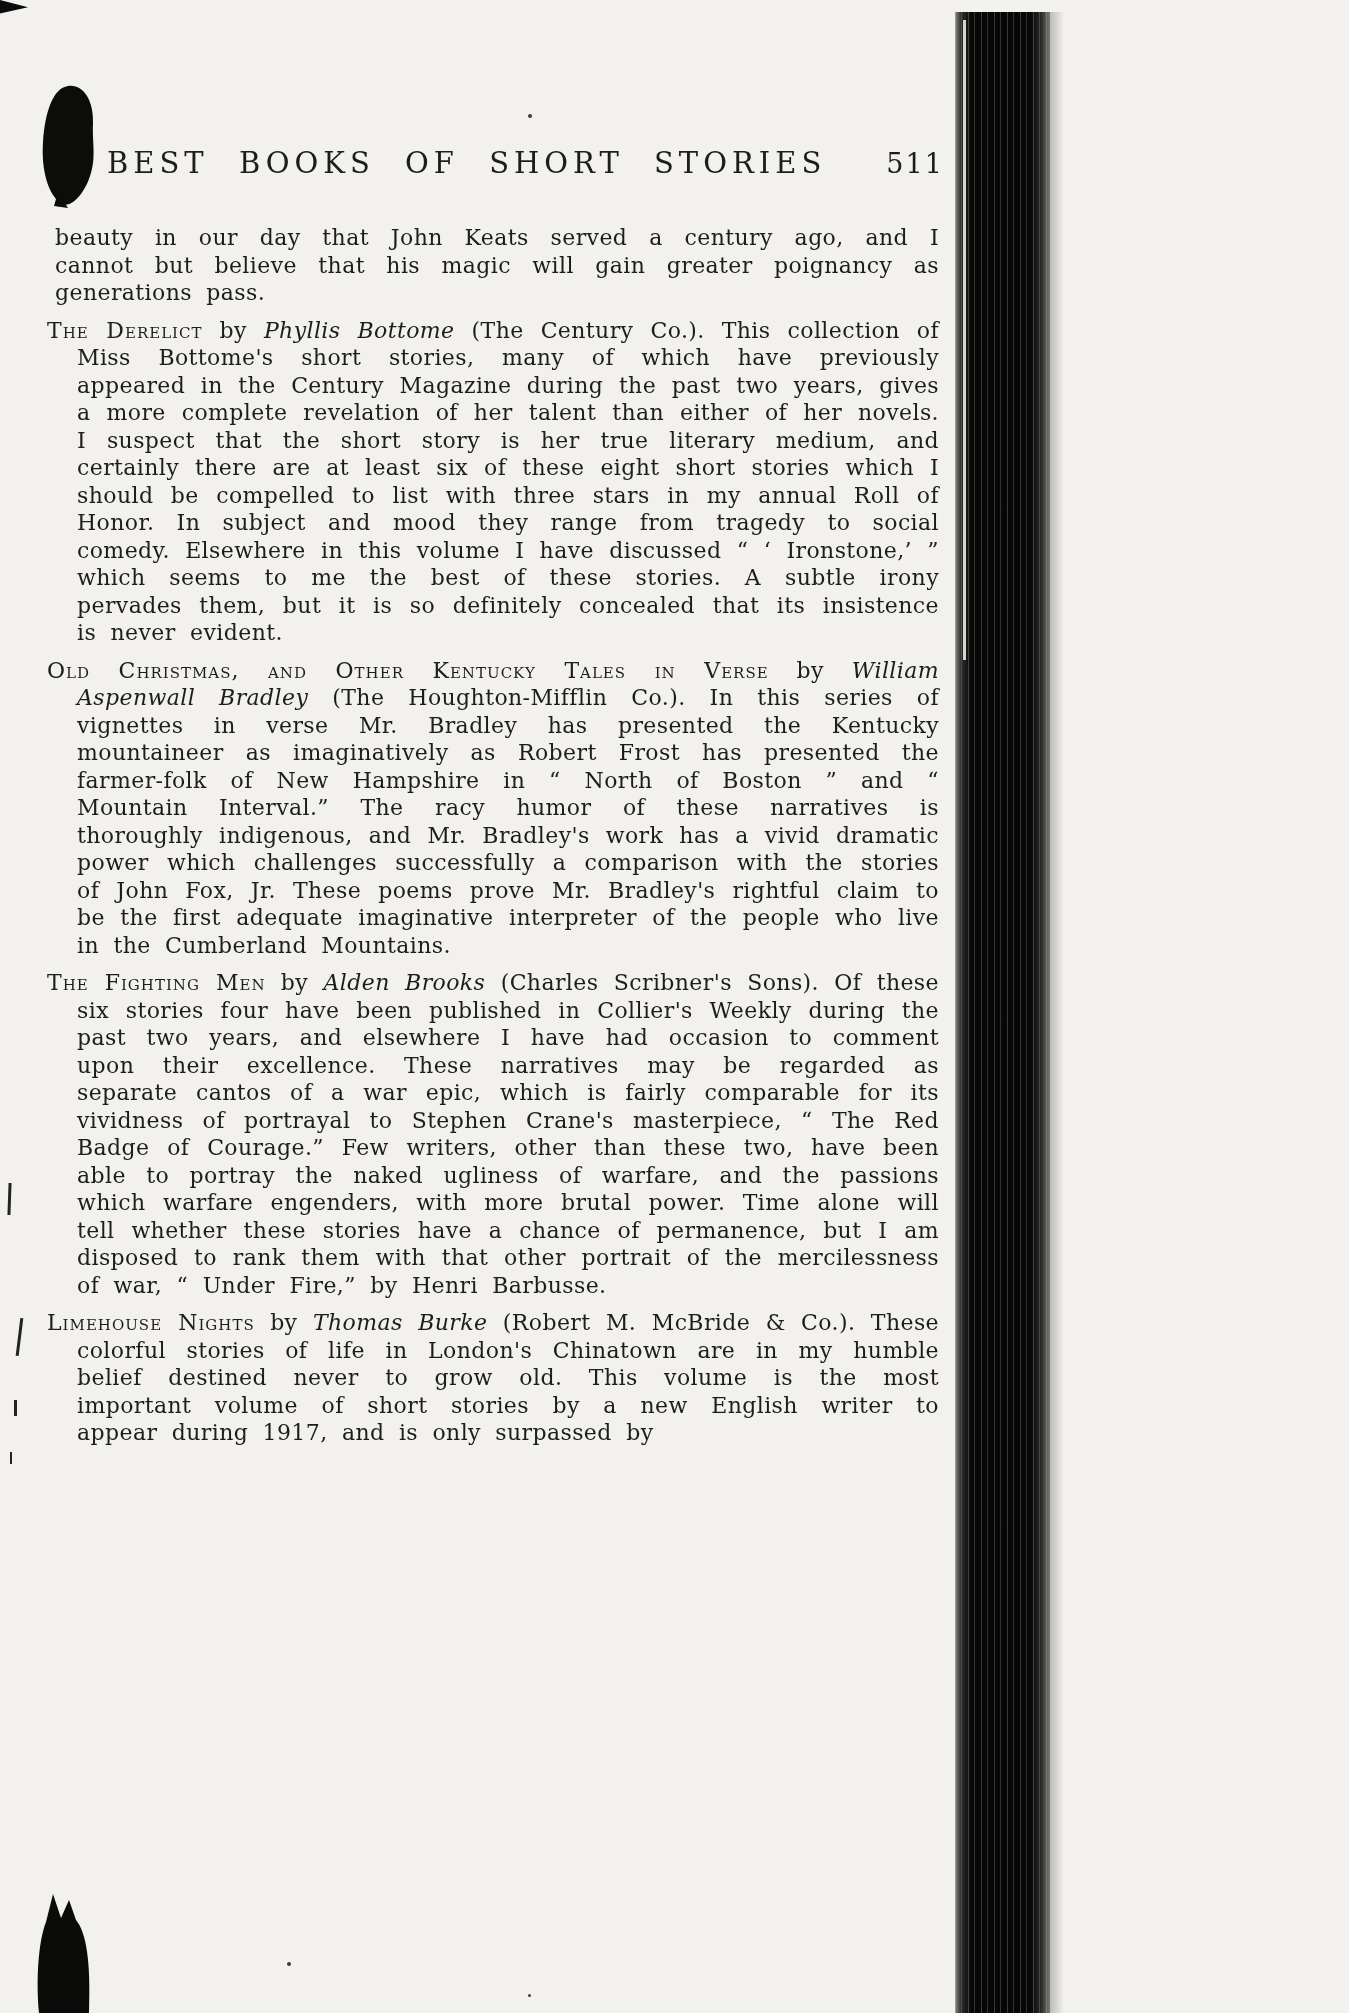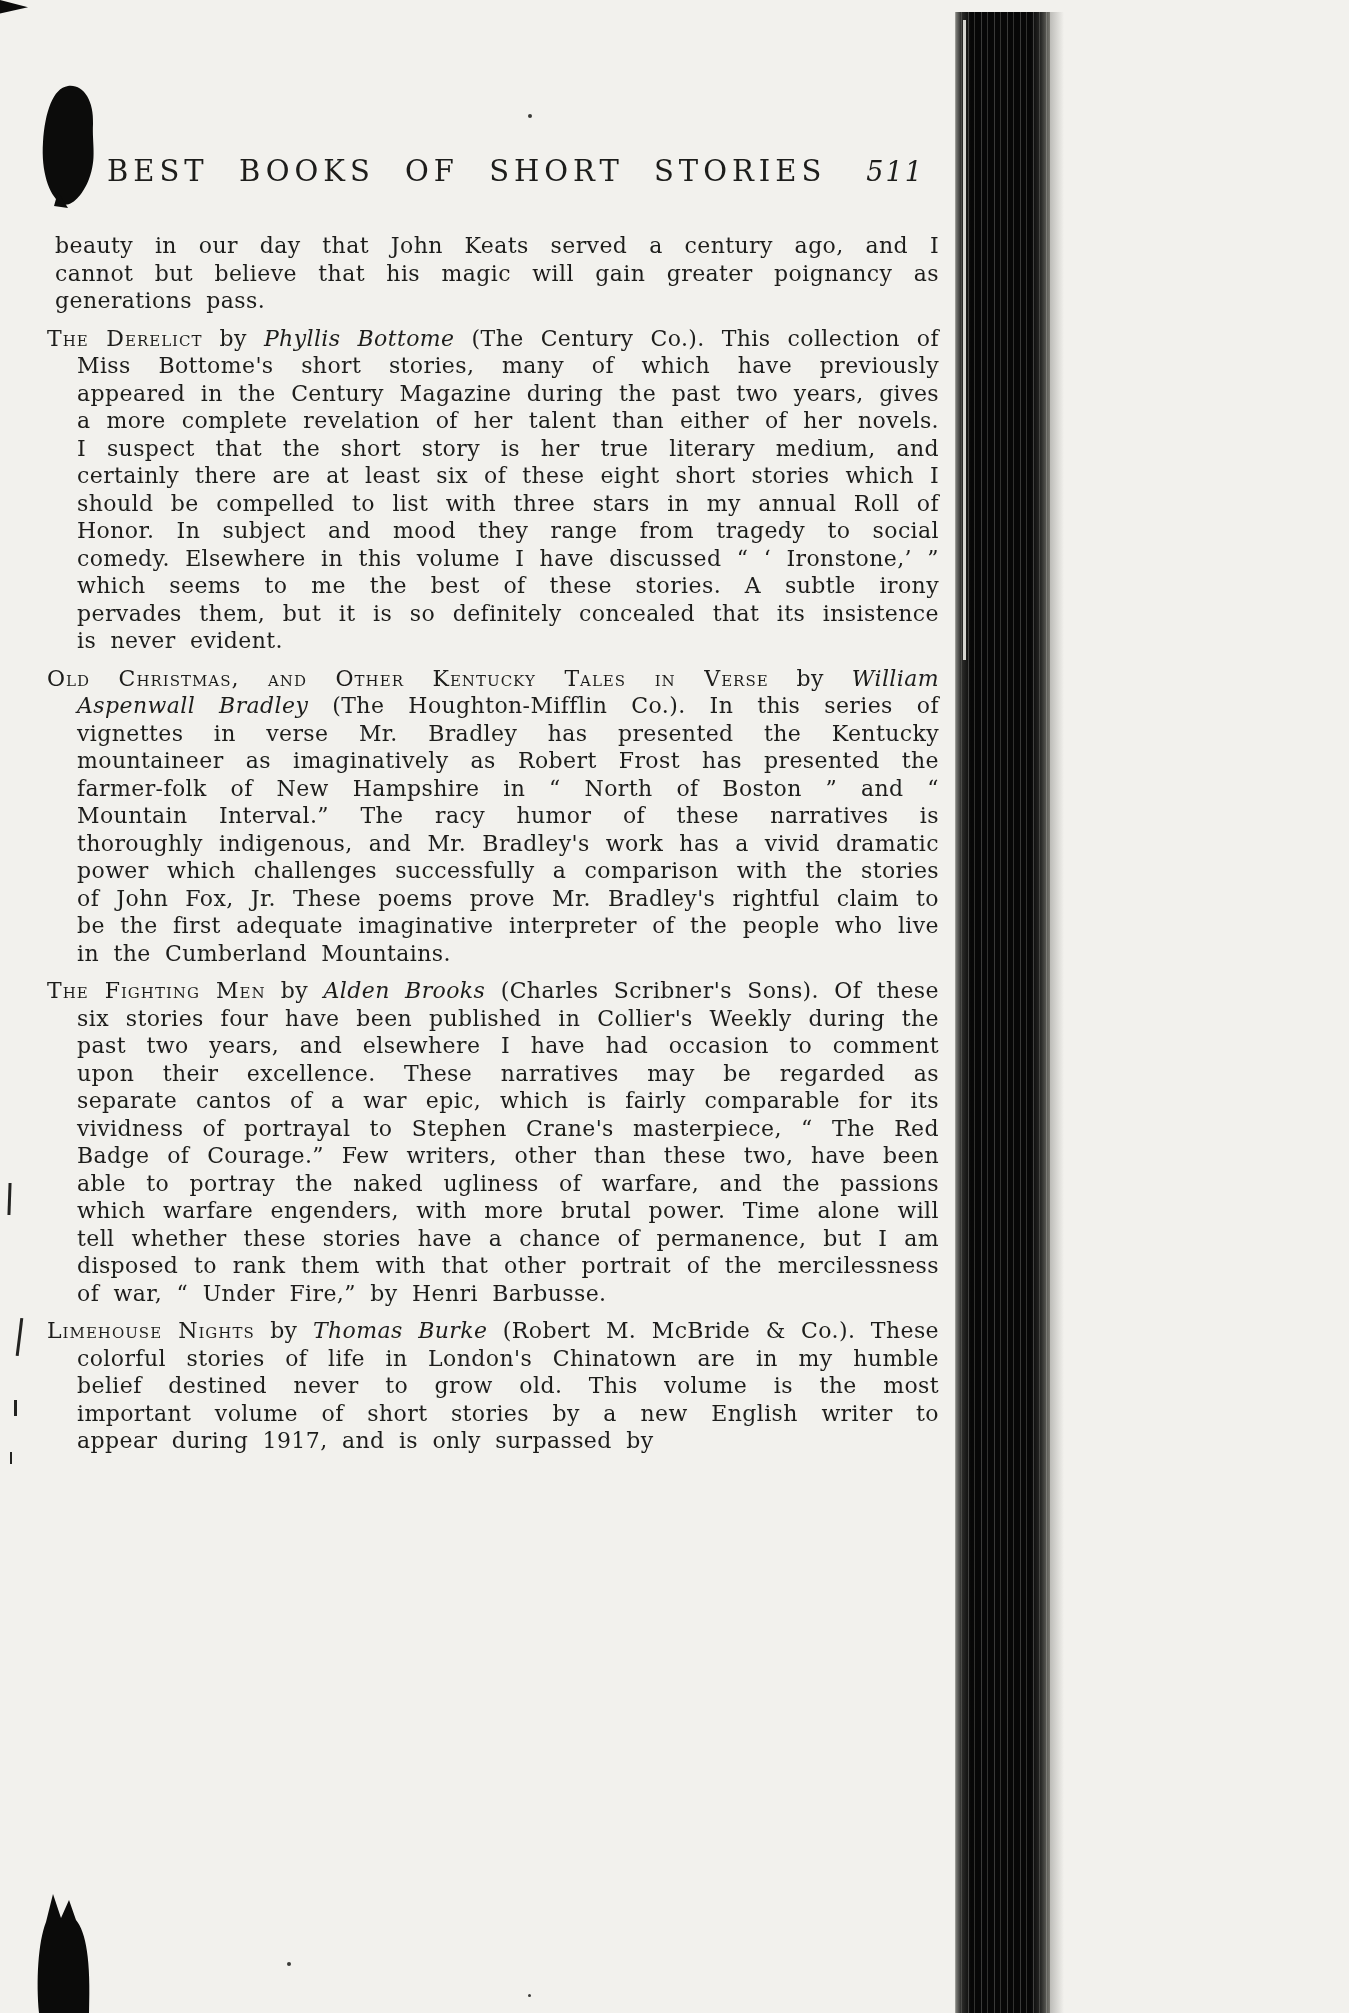--- a/index.html
+++ b/index.html
@@ -10,27 +10,27 @@
   *{box-sizing:border-box;}
   html,body{margin:0;padding:0;}
   body{
     width:1349px;height:2013px;position:relative;overflow:hidden;
     background:var(--paper);
     color:var(--ink);
     font-family:"DejaVu Serif","Liberation Serif",serif;
   }
 
   
-  .text-col{position:absolute;left:47px;top:8px;width:892px;}
+  .text-col{position:absolute;left:47px;top:0;width:892px;}
   .header{
     margin:146px 0 26px 60px;
     font-size:29px;letter-spacing:5px;word-spacing:16px;white-space:nowrap;
     display:flex;align-items:baseline;
   }
-  .header .pgnum{margin-left:40px;font-size:27px;letter-spacing:2px;font-style:italic;}
+  .header .pgnum{margin-left:60px;font-size:27px;letter-spacing:2px;}
   .body-text{
     font-size:22px;line-height:27.5px;text-align:justify;
     word-spacing:7px;letter-spacing:0.4px;
   }
   p.para{margin:0 0 10px 0;}
   p.hanging{padding-left:30px;text-indent:-30px;}
   p.flush{padding-left:8px;margin-top:44px;}
   .sc{font-variant:small-caps;letter-spacing:1px;}
   .it{font-style:italic;margin-top:19px;}
 

